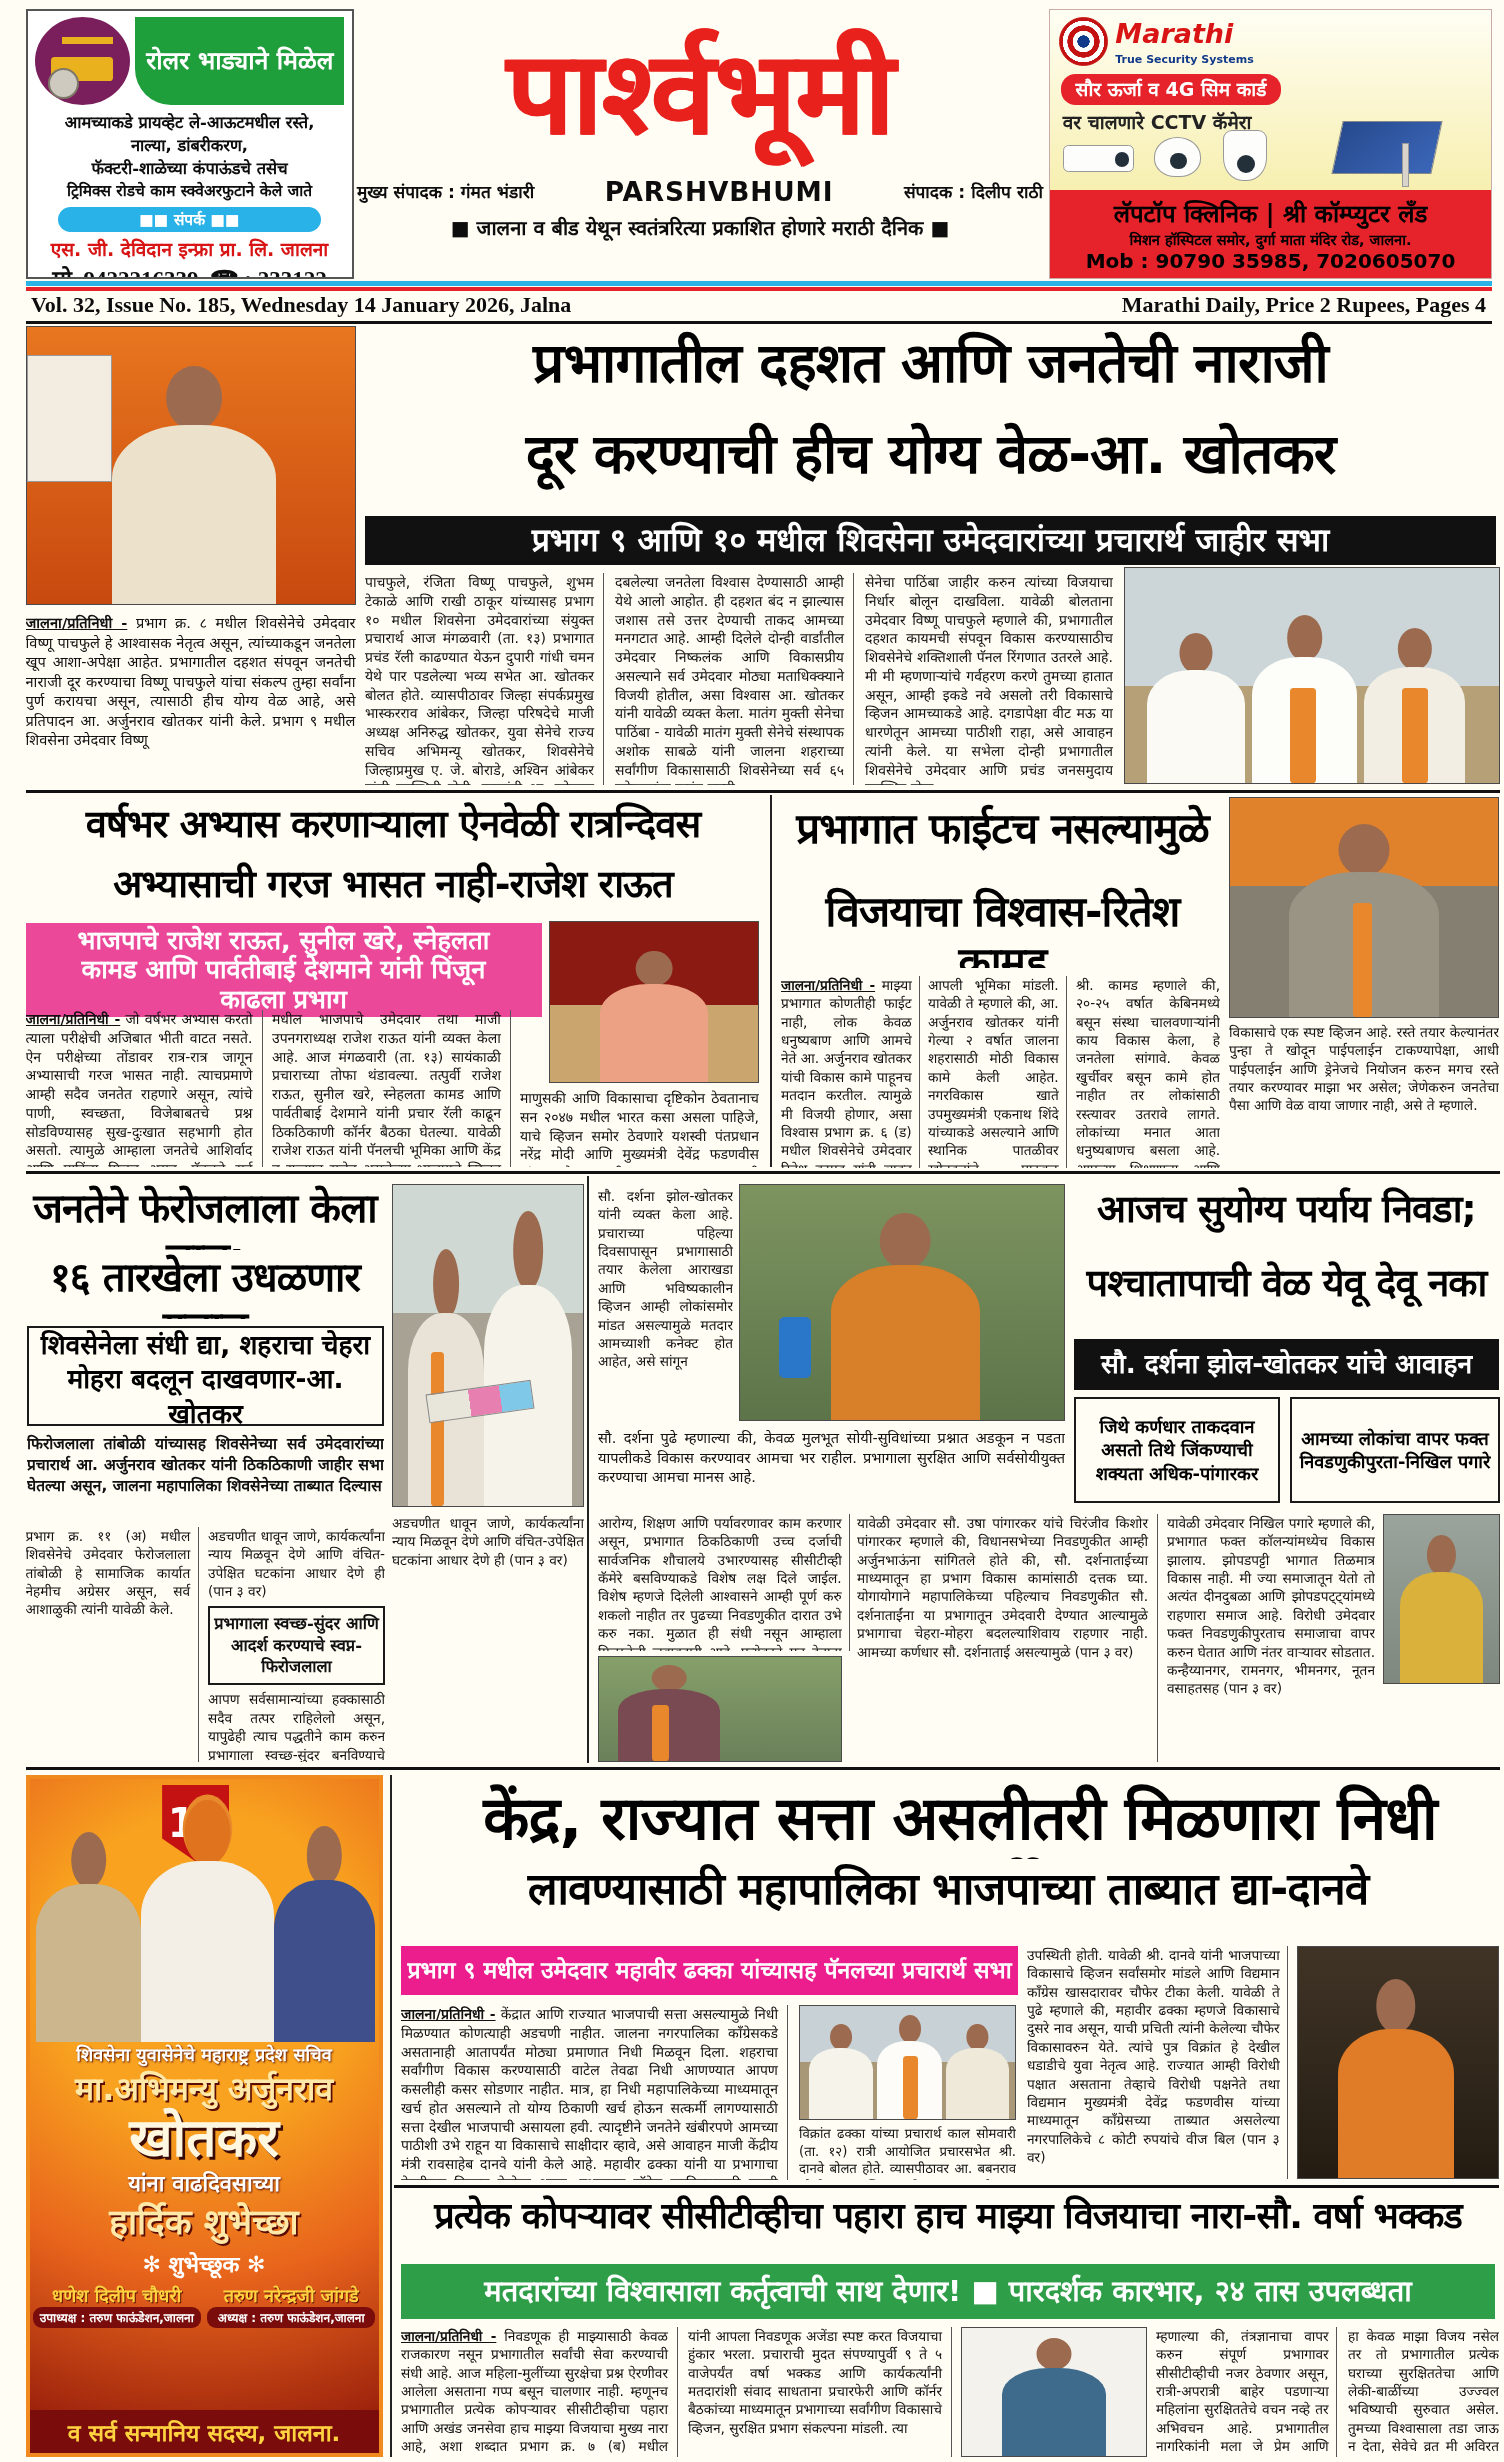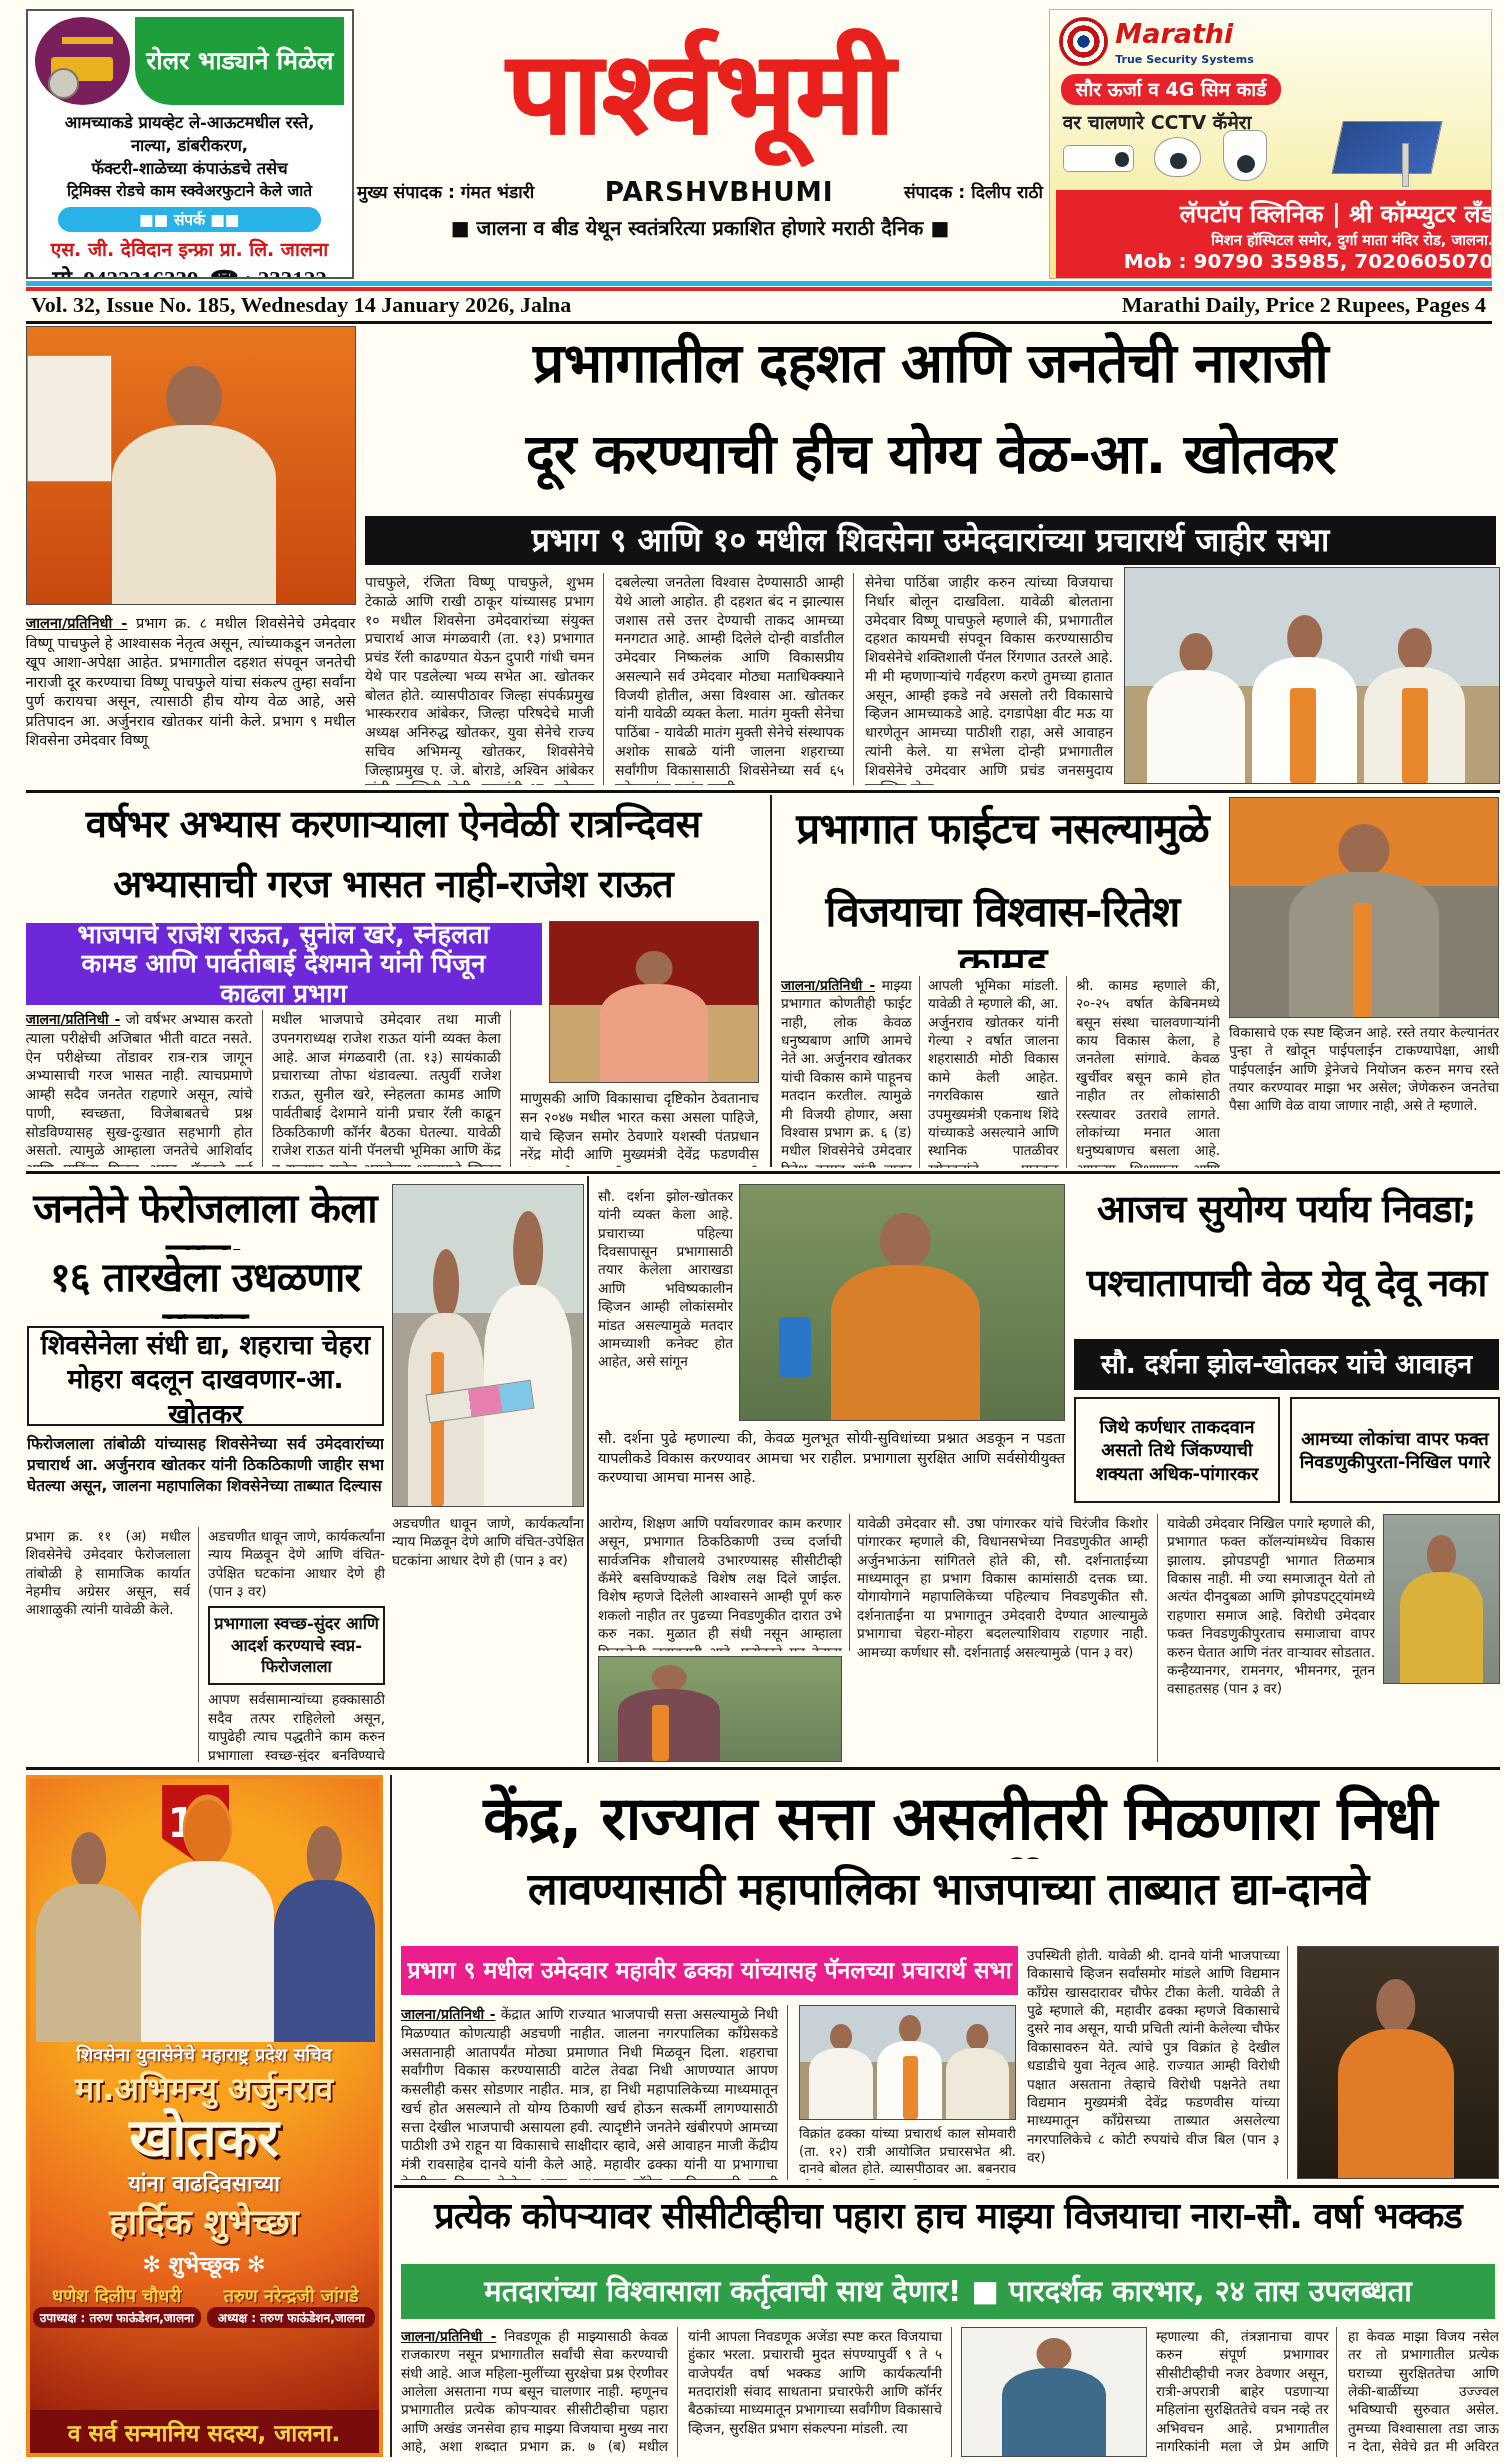--- a/index.html
+++ b/index.html
@@ -77,21 +77,21 @@
         </span>
       <span class="cam" style="left:91px;top:16.4px;width:47px;height:40px;position:absolute;border-radius:50% 50% 45% 45%">
           <i style="left:15.5px;top:14.6px;width:16.4px;height:16.4px"></i>
         </span>
       <span class="cam" style="left:160px;top:9px;width:44px;height:51px;position:absolute;border-radius:9px 9px 45% 45%">
           <i style="left:12.8px;bottom:7.3px;width:18px;height:18px"></i>
         </span>
       <span style="position:absolute;left:274px;top:0;width:100px;height:53px;background:linear-gradient(135deg,#274a8e,#3b66b8);border:1.8px solid #888;transform:skewX(-12deg)"></span>
       <span style="position:absolute;left:339px;top:22px;width:7.3px;height:44px;background:#d8d4cc;border:0.9px solid #999"></span>
     </div>
-    <div style="position:absolute;left:6px;bottom:0;width:100%;background:#e6222a;color:#ffffff;text-align:right;padding:5.5px 3.6px">
+    <div style="position:absolute;left:0;bottom:0;width:100%;background:#e6222a;color:#000000;text-align:center;padding:5.5px 3.6px">
       <div style="font-weight:bold;font-size:24px">लॅपटॉप क्लिनिक  |  श्री कॉम्प्युटर लँड</div>
       <div style="font-size:14.6px;font-weight:bold">मिशन हॉस्पिटल समोर, दुर्गा माता मंदिर रोड, जालना.</div>
       <div style="font-size:20px;font-weight:bold">Mob : 90790 35985, 7020605070</div>
     </div>
   </div>
 
   <div class="abs" style="left:25.5px;top:281px;width:1466px">
     <div style="height:4.6px;background:#2bb3e6"></div>
     <div style="height:3.6px;background:#e6222a;margin-top:1.8px"></div>
     <div class="serif" style="display:flex;justify-content:space-between;font-weight:bold;font-size:22px;padding:0.9px 5.5px 2.7px;border-bottom:3.6px solid #111">
@@ -117,21 +117,21 @@
     <span class="person" style="left:34%;width:28%;height:78%;color:#fdfdf9"></span>
     <span class="person" style="left:64%;width:27%;height:72%;color:#f2eee4"></span>
     <span class="scarf" style="left:44%"></span>
     <span class="scarf" style="left:74%"></span>
   </div>
 
   <div class="hr" style="left:25.5px;top:790px;width:1474px"></div>
 
   <div class="hl" style="left:25.5px;top:801px;width:735px;height:57px;font-size:38px">वर्षभर अभ्यास करणाऱ्याला ऐनवेळी रात्रन्दिवस</div>
   <div class="hl" style="left:25.5px;top:861px;width:735px;height:57px;font-size:38px">अभ्यासाची गरज भासत नाही-राजेश राऊत</div>
-  <div class="bar" style="left:25.5px;top:923px;width:516px;height:82px;background:#6d28d9;font-size:25.5px;padding:0 25px">भाजपाचे राजेश राऊत, सुनील खरे, स्नेहलता कामड आणि पार्वतीबाई देशमाने यांनी पिंजून काढला प्रभाग</div>
+  <div class="bar" style="left:25.5px;top:923px;width:516px;height:94px;background:#ec4899;font-size:25.5px;padding:0 25px">भाजपाचे राजेश राऊत, सुनील खरे, स्नेहलता कामड आणि पार्वतीबाई देशमाने यांनी पिंजून काढला प्रभाग</div>
   <div class="photo" style="left:549px;top:921px;width:210px;height:162px;background:linear-gradient(180deg,#8a1a12 0 52%,#caa56e 52%)">
     <span class="person" style="left:24%;width:52%;height:82%;color:#eda184"></span>
   </div>
   <div class="bt" style="left:25.5px;top:1010px;width:237px;height:157px;border-right:1.4px solid #555;padding-right:9px"><span class="byline">जालना/प्रतिनिधी -</span> <span>जो वर्षभर अभ्यास करतो त्याला परीक्षेची अजिबात भीती वाटत नसते. ऐन परीक्षेच्या तोंडावर रात्र-रात्र जागून अभ्यासाची गरज भासत नाही. त्याचप्रमाणे आम्ही सदैव जनतेत राहणारे असून, त्यांचे पाणी, स्वच्छता, विजेबाबतचे प्रश्न सोडविण्यासह सुख-दुःखात सहभागी होत असतो. त्यामुळे आम्हाला जनतेचे आशिर्वाद आणि पाठिंबा मिळत असून, पॅनलचे सर्व उमेदवार मोठ्या मताधिक्क्याने विजयी होतील, असा विश्वास प्रभाग क्र. ७</span></div>
   <div class="bt" style="left:272px;top:1010px;width:239px;height:157px;border-right:1.4px solid #555;padding-right:9px">मधील भाजपाचे उमेदवार तथा माजी उपनगराध्यक्ष राजेश राऊत यांनी व्यक्त केला आहे. आज मंगळवारी (ता. १३) सायंकाळी प्रचाराच्या तोफा थंडावल्या. तत्पुर्वी राजेश राऊत, सुनील खरे, स्नेहलता कामड आणि पार्वतीबाई देशमाने यांनी प्रचार रॅली काढून ठिकठिकाणी कॉर्नर बैठका घेतल्या. यावेळी राजेश राऊत यांनी पॅनलची भूमिका आणि केंद्र व राज्यात सत्तेत असलेल्या भाजपाचे व्हिजन सर्वांसमोर मांडले. ते पुढे म्हणाले की,</div>
   <div class="bt" style="left:520px;top:1089px;width:239px;height:78px">माणुसकी आणि विकासाचा दृष्टिकोन ठेवतानाच सन २०४७ मधील भारत कसा असला पाहिजे, याचे व्हिजन समोर ठेवणारे यशस्वी पंतप्रधान नरेंद्र मोदी आणि मुख्यमंत्री देवेंद्र फडणवीस यांच्या नेतृत्वाखालील भाजपा सरकार ही आमच्या विजयाची बलस्थाने आहेत.</div>
 
   <div class="vr" style="left:770px;top:795px;height:372px"></div>
 
   <div class="hl" style="left:781px;top:803px;width:443px;height:82px;font-size:42px">प्रभागात फाईटच नसल्यामुळे</div>

